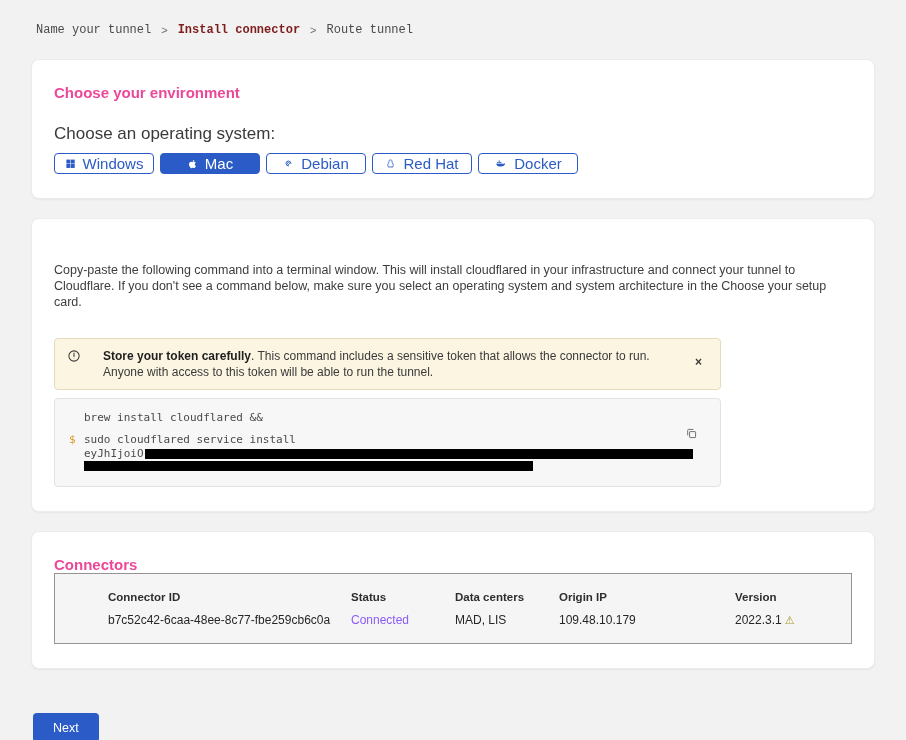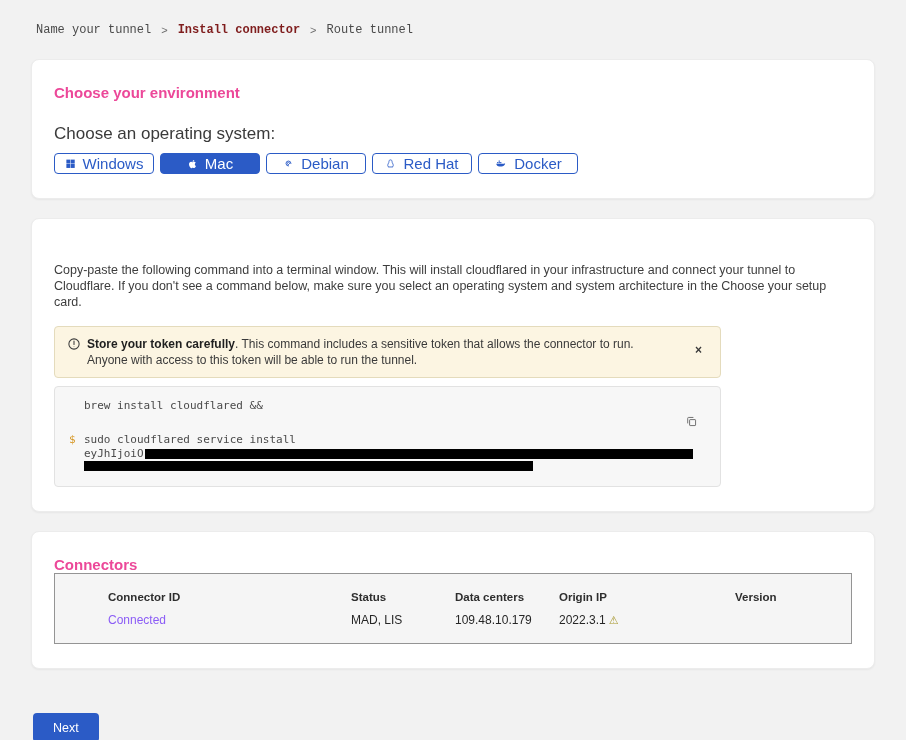--- a/index.html
+++ b/index.html
@@ -55,29 +55,29 @@
 
   
   .card-desc {
     margin-top:19px;
     font-size:12.5px;
     line-height:16px;
     color:#3d3d3d;
     max-width:800px;
   }
   .warn-banner {
-    margin-top:16px;
+    margin-top:28px;
     width:667px;
     background:#fcf5e2;
     border:1px solid #e4dbbc;
     border-radius:4px;
     padding:9px 12px 9px 12px;
     display:flex;
     align-items:flex-start;
-    gap:6px;
+    gap:22px;
     font-size:12px;
     line-height:16px;
     color:#3a3a3a;
   }
   .warn-icon { flex:0 0 auto; margin-top:1px; color:#3a3a3a; }
   .warn-text { flex:1 1 auto; }
   .warn-text b { color:#1f1f1f; }
   .warn-close {
     flex:0 0 auto;
     border:none; background:none;
@@ -91,21 +91,21 @@
     width:667px;
     background:#f7f7f7;
     border:1px solid #e2e2e2;
     border-radius:4px;
     padding:12px 14px 11px 14px;
     font-family:"DejaVu Sans Mono", monospace;
     font-size:11px;
     color:#4a4a4a;
   }
   .code-line { padding-left:15px; line-height:14px; white-space:nowrap; }
-  .code-line.first { margin-bottom:20px; }
+  .code-line.first { margin-bottom:8px; }
   .prompt-row { display:flex; line-height:14px; }
   .prompt { width:15px; color:#d79a2b; flex:0 0 auto; }
   .redact {
     display:inline-block;
     background:#000;
     height:10px;
     vertical-align:middle;
     margin-left:1px;
   }
   .redact.bar1 { width:548px; }
@@ -264,20 +264,21 @@
 
     <div class="conn-table">
       <div class="conn-grid">
         <div class="conn-head">Connector ID</div>
         <div class="conn-head">Status</div>
         <div class="conn-head">Data centers</div>
         <div class="conn-head">Origin IP</div>
         <div class="conn-head">Version</div>
       </div>
       <div class="conn-grid">
+        <div class="conn-cell">b7c52c42-6caa-48ee-8c77-fbe259cb6c0a</div>
         <div class="conn-cell status">Connected</div>
         <div class="conn-cell">MAD, LIS</div>
         <div class="conn-cell">109.48.10.179</div>
         <div class="conn-cell"><span>2022.3.1</span><span class="version-warn">⚠</span></div>
       </div>
     </div>
   </section>
 
   <button class="next-btn">Next</button>
 

